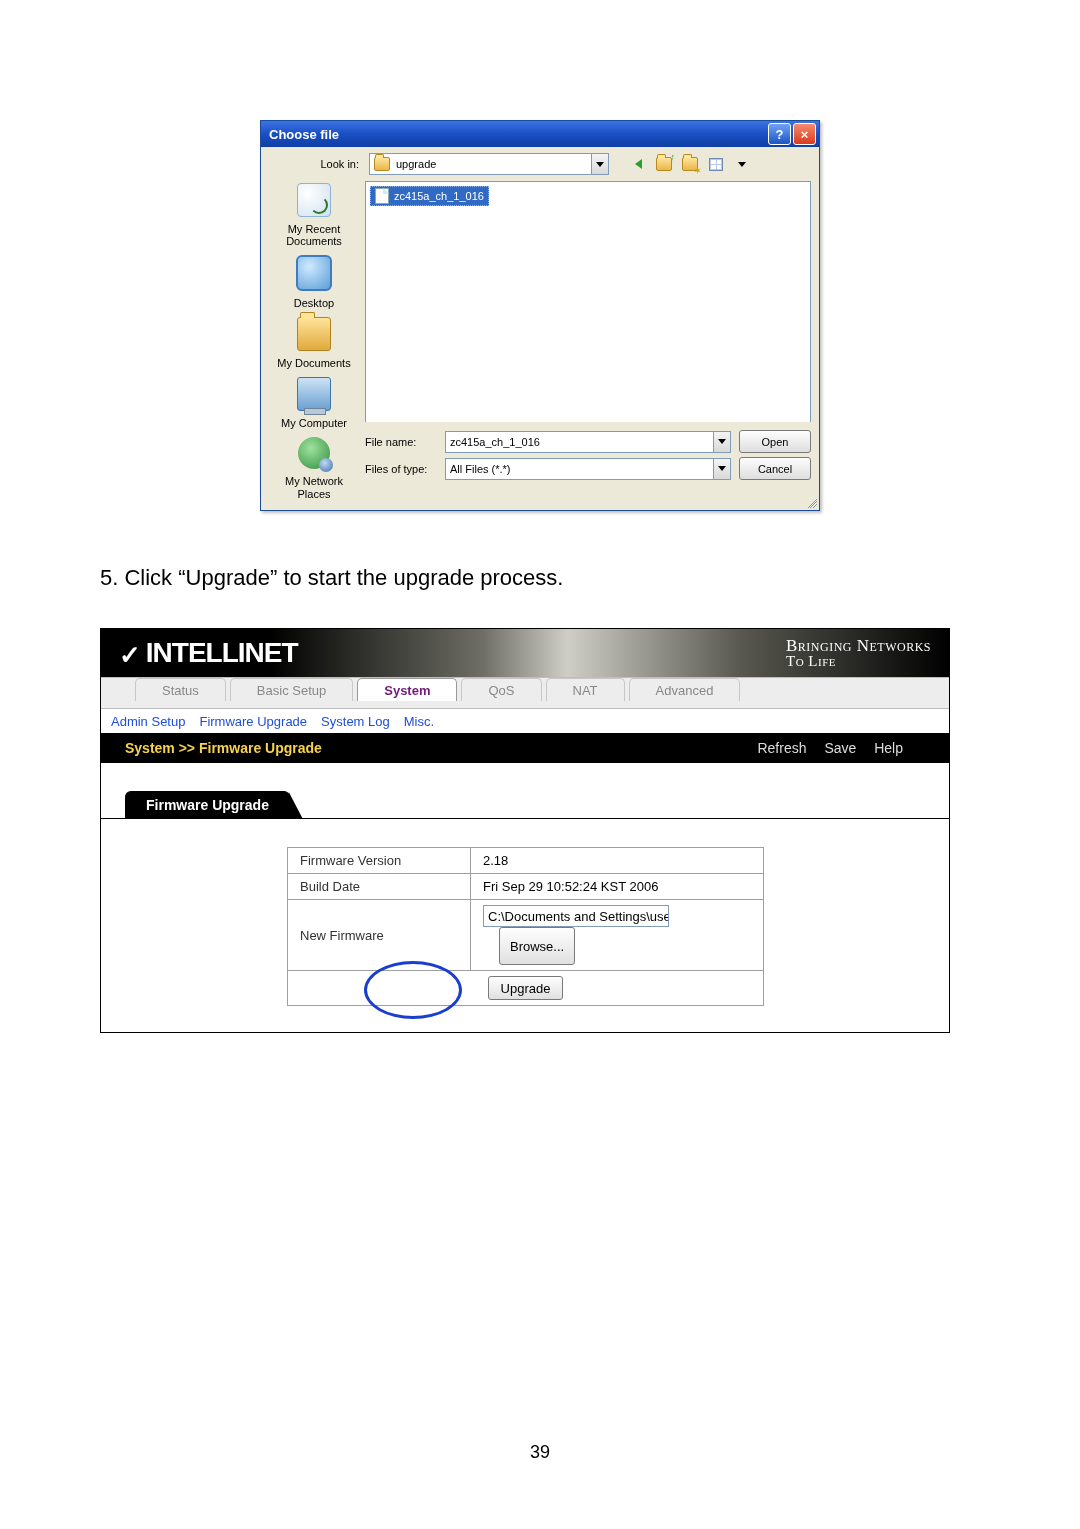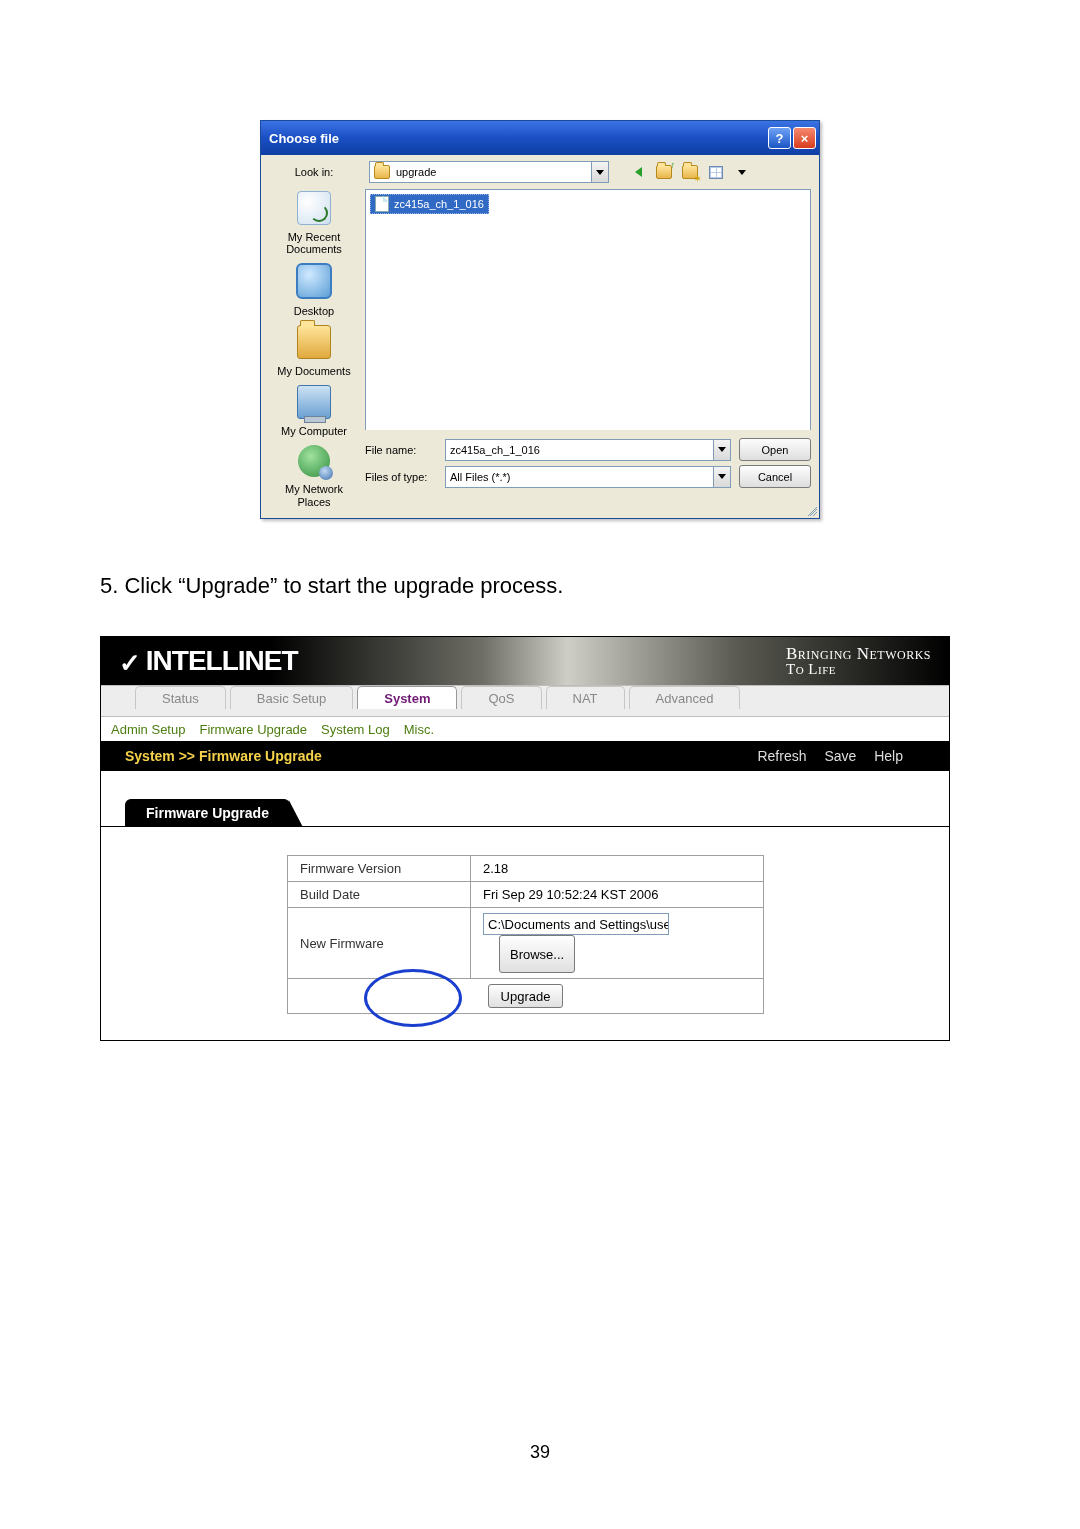--- a/index.html
+++ b/index.html
@@ -31,21 +31,21 @@
   .dlg {
     border: 1px solid #1b4c9c;
     box-shadow: 2px 2px 3px rgba(0,0,0,0.25);
     font-family: Tahoma, Verdana, sans-serif;
     font-size: 11px;
     color: #000;
     background: #ece9d8;
     position: relative;
   }
   .dlg-title {
-    height: 34px;
+    height: 26px;
     background: linear-gradient(180deg,#3b73e3 0%,#1a4fc4 50%,#0f3ea3 100%);
     color: #fff;
     display: flex;
     align-items: center;
     padding: 0 3px 0 8px;
     font-size: 13px;
     font-weight: bold;
   }
   .dlg-title .spacer { flex: 1; }
   .tbtn {
@@ -70,21 +70,21 @@
     flex-direction: column;
   }
   .lookin-row {
     display: flex;
     align-items: center;
     padding: 6px 8px;
     gap: 6px;
   }
   .lookin-row .lbl {
     width: 90px;
-    text-align: center;
+    text-align: right;
     padding-right: 4px;
   }
   .lookin-select {
     flex: 0 0 230px;
     height: 20px;
     border: 1px solid #7f9db9;
     background: #fff;
     display: flex;
     align-items: center;
     padding: 0 4px;
@@ -411,21 +411,21 @@
     box-shadow: 0 -1px 0 #fff inset;
   }
 
   .wu-subnav {
     height: 24px;
     display: flex;
     align-items: center;
     gap: 14px;
     padding: 0 10px;
     font-size: 13px;
-    color: #4d7c0f;
+    color: #1d4ed8;
     background: #fff;
   }
   .wu-subnav span { cursor: pointer; }
 
   .wu-black {
     background: #000;
     color: #fff;
     height: 30px;
     display: flex;
     align-items: center;

